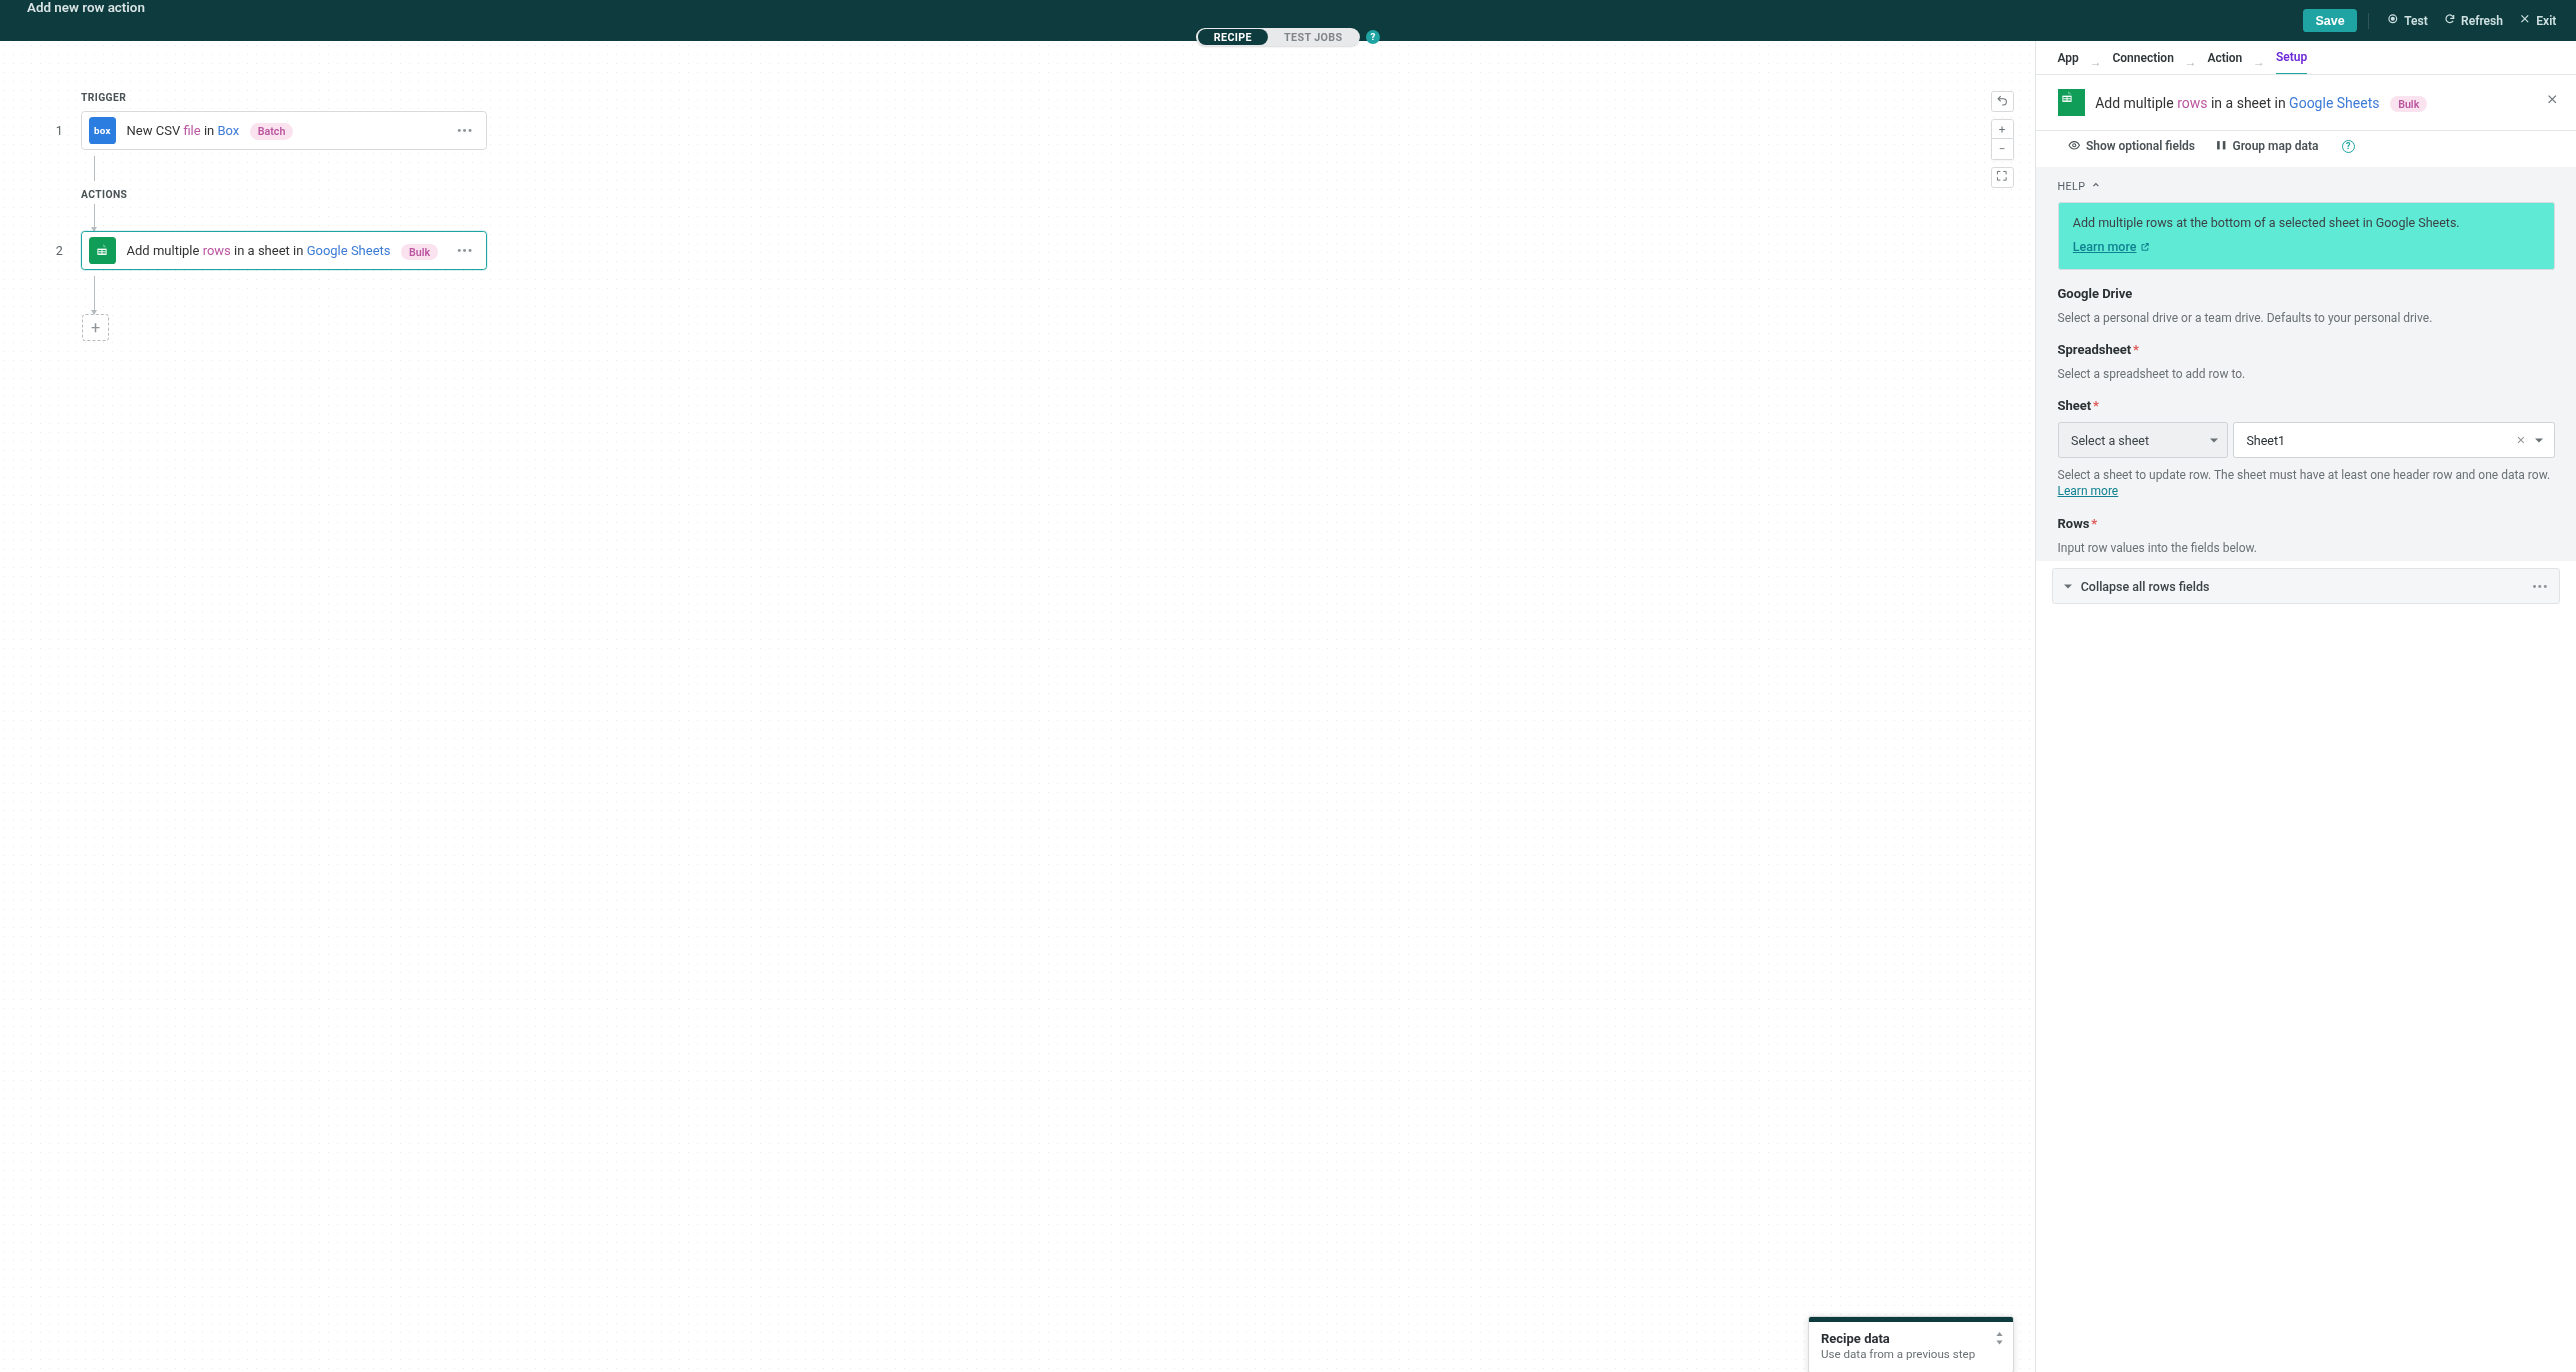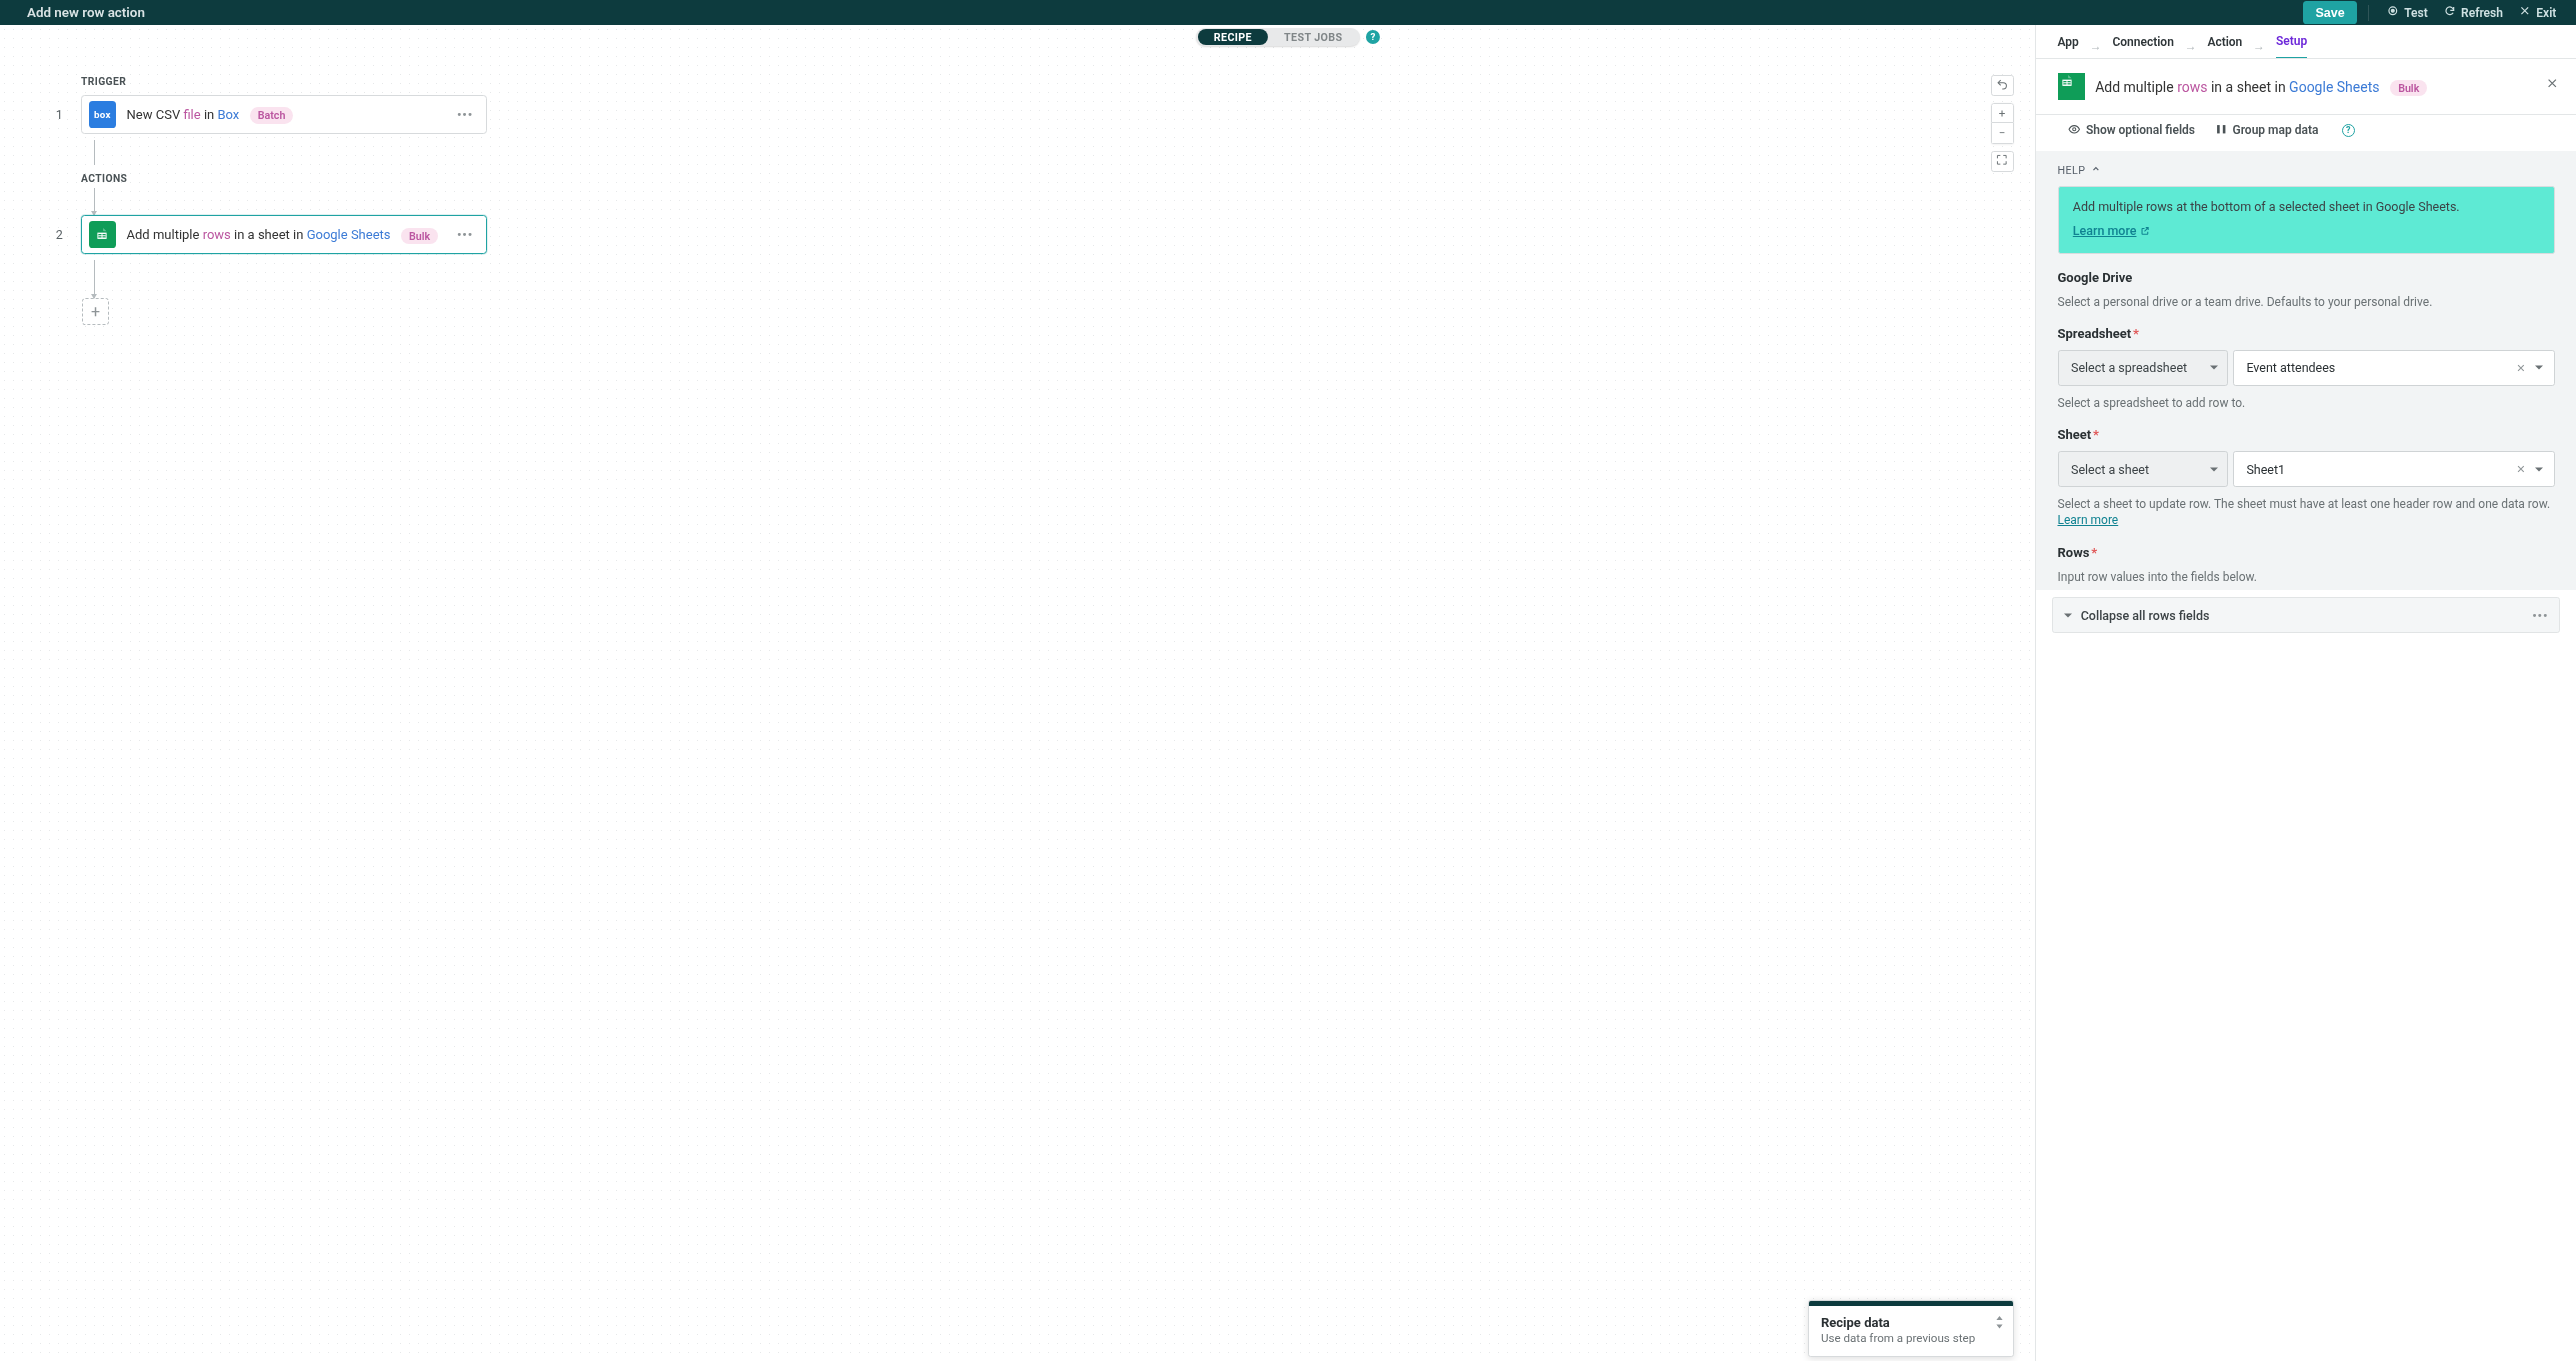--- a/index.html
+++ b/index.html
@@ -1,20 +1,20 @@
 <!DOCTYPE html>
 <html style="font-size:14.3px"><head>
 <meta charset="utf-8">
 <style>
   * { box-sizing: border-box; margin: 0; padding: 0; }
   body { font-family: -apple-system, BlinkMacSystemFont, "Segoe UI", Roboto, Helvetica, Arial, sans-serif; font-size: 12.5px; color: #1c2022; background: #fff; }
   a { color: #108291; text-decoration: underline; cursor: pointer; }
 
   
-  .topbar { display:flex; align-items:center; justify-content:space-between; height:25px; background:#0d3b3e; color:#dfe9ea; padding:0 12.5px 0 27px; }
+  .topbar { display:flex; justify-content:space-between; height:41px; background:#0d3b3e; color:#dfe9ea; padding:0 12.5px 0 27px; }
   .topbar-title { color:#d9e3e4; font-weight:600; font-size:13.4px; }
   .topbar-right { display:flex; align-items:center; gap:2px; }
   .btn-save { background:#1fa3a3; color:#fff; border:none; border-radius:3.6px; padding:4.5px 12.5px; font-weight:600; font-size:12.5px; cursor:pointer; }
   .top-sep { width:0.9px; height:16px; background:#2f5558; margin:0 9px; }
   .top-act { display:inline-flex; align-items:center; gap:5.4px; color:#cfe1e2; font-size:12px; font-weight:600; cursor:pointer; padding:3.6px 7.2px; }
   .top-act svg { width:11.6px; height:11.6px; }
 
   
   .pill-wrap { position:absolute; top:28px; left:50%; transform:translateX(-50%); display:flex; align-items:center; gap:5.4px; z-index:50; }
   .pill { display:flex; align-items:center; background:#e8e9ea; border-radius:14.3px; padding:1.8px; height:18px; box-shadow:0 0.9px 1.8px rgba(0,0,0,.15); }
@@ -318,37 +318,20 @@
           </a>
         </div>
 
         <div class="field field-in-gray">
           <div class="flabel">Google Drive</div>
           <div class="hint">Select a personal drive or a team drive. Defaults to your personal drive.</div>
         </div>
 
         <div class="field field-in-gray">
           <div class="flabel"><span>Spreadsheet</span><span class="req">*</span></div>
-          <div class="select-wrap">
-            <div class="sel-btn" style="width:170px; justify-content:space-between">
-              <span>Select a spreadsheet</span>
-              <span class="tri"><svg viewBox="0 0 10 10">
-                    <path d="M0 2l5 5 5-5z" fill="currentColor"></path>
-                  </svg></span>
-            </div>
-            <div class="input-box">
-              <div class="val">Event attendees</div>
-              <div class="x"><svg viewBox="0 0 24 24" stroke="currentColor" stroke-width="2.6">
-                    <path d="M5 5l14 14M19 5L5 19"></path>
-                  </svg></div>
-              <div class="tri" style="padding:3.6px 3.6px;color:#6a7174"><svg viewBox="0 0 10 10" width="8" height="8">
-                    <path d="M0 2l5 5 5-5z" fill="currentColor"></path>
-                  </svg></div>
-            </div>
-          </div>
           <div class="hint">Select a spreadsheet to add row to.</div>
         </div>
 
         <div class="field field-in-gray">
           <div class="flabel"><span>Sheet</span><span class="req">*</span></div>
           <div class="select-wrap">
             <div class="sel-btn" style="width:170px; justify-content:space-between">
               <span>Select a sheet</span>
               <span class="tri"><svg viewBox="0 0 10 10">
                     <path d="M0 2l5 5 5-5z" fill="currentColor"></path>

